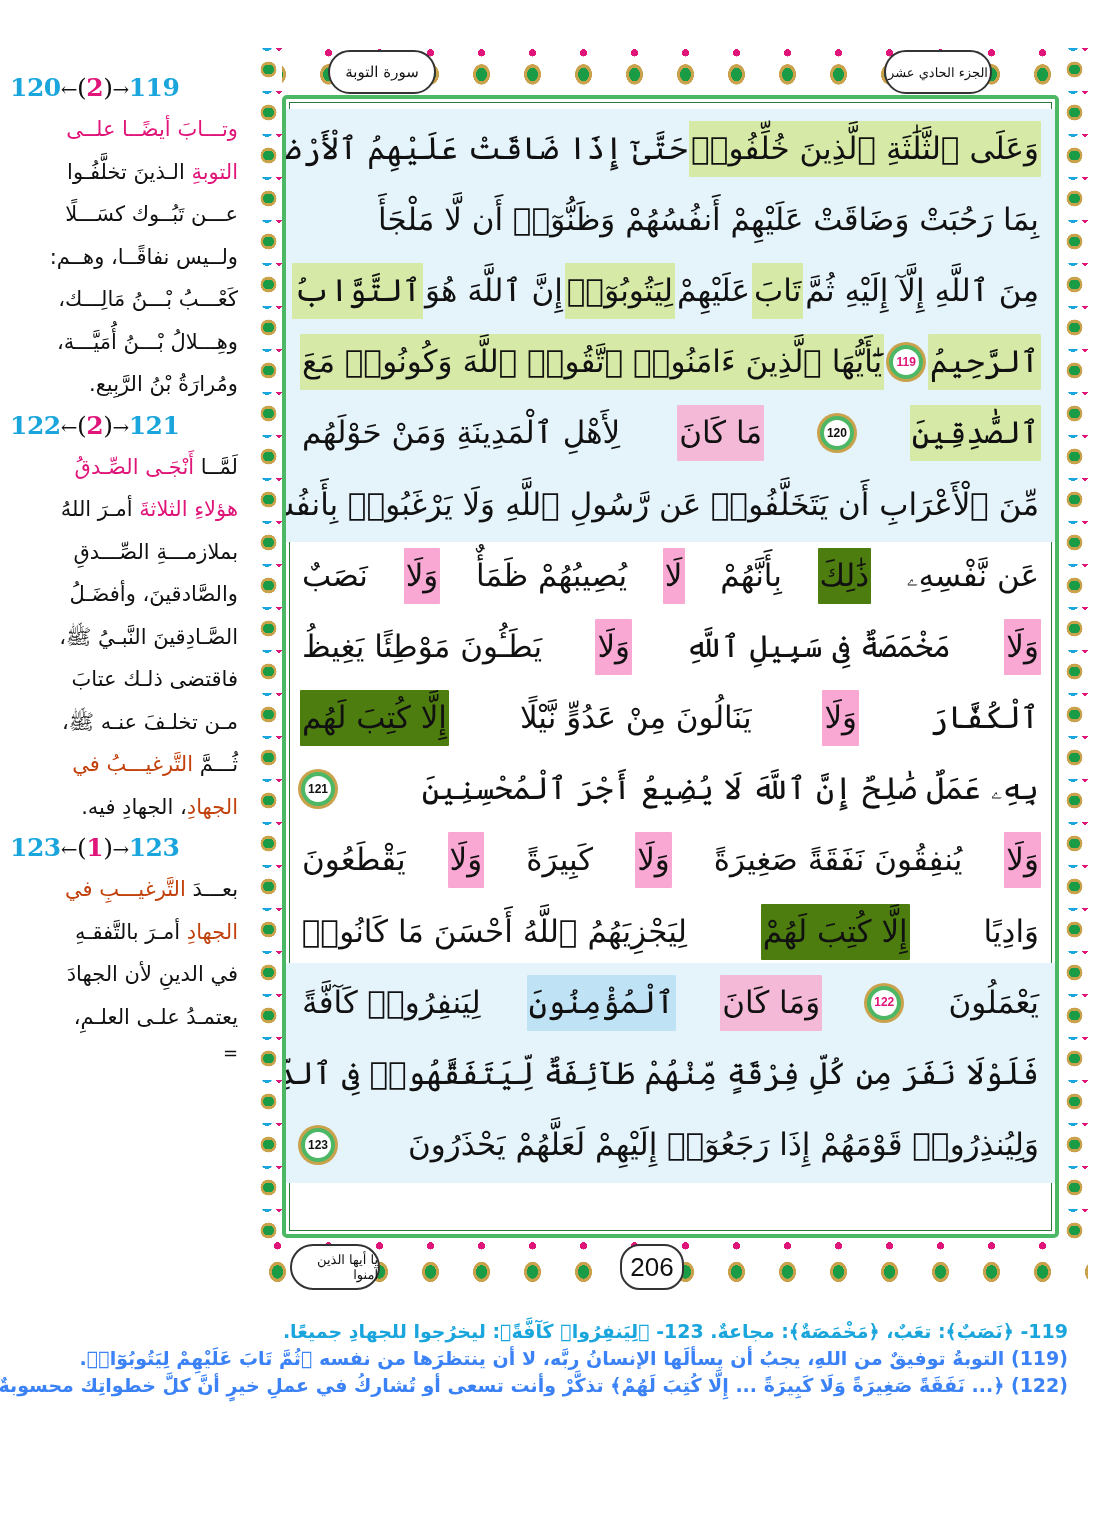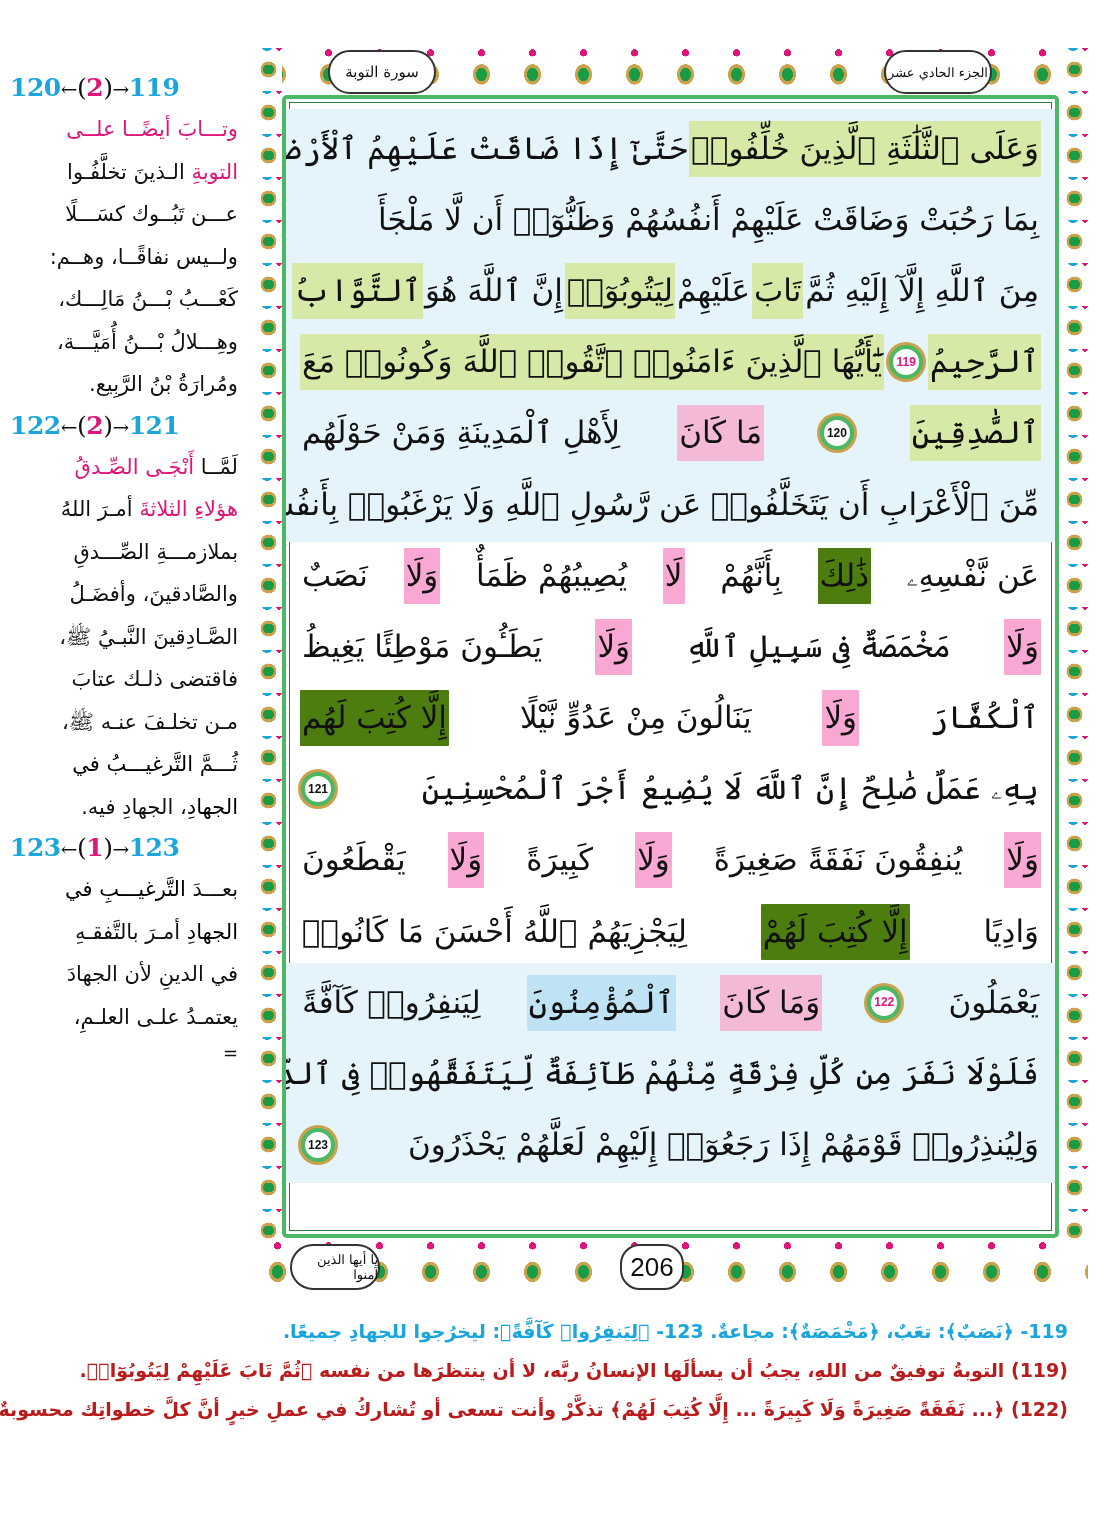--- a/index.html
+++ b/index.html
@@ -7,21 +7,21 @@
   body { position: relative; font-family: "DejaVu Sans", sans-serif; color: #111; }
 
   
   .side { position: absolute; left: 10px; top: 68px; width: 228px; direction: rtl; text-align: right; }
   .side .hdr { direction: ltr; text-align: left; font-family: "DejaVu Serif", serif; font-weight: bold; font-size: 25px; color: #1aa6dc; height: 40px; line-height: 40px; letter-spacing: -0.5px; }
   .side .hdr .mid { color: #e0157a; }
   .side .hdr .par { color: #111; font-weight: normal; }
   .side .hdr .arr { color: #111; font-weight: normal; font-size: 20px; }
   .side .ln { font-size: 21px; line-height: 42.5px; height: 42.5px; white-space: nowrap; font-family: "DejaVu Sans", sans-serif; }
   .side .mag { color: #e0157a; }
-  .side .blu { color: #000000; }
+  .side .blu { color: #c2410c; }
   .side .eq { direction: ltr; text-align: right; font-size: 18px; line-height: 30px; }
 
   
   .frame { position: absolute; left: 252px; top: 48px; width: 836px; height: 1250px; }
   .orn { position: absolute; background-color: #f6e9c8; }
   .orn.top    { left: 0; top: 0; width: 836px; height: 48px; }
   .orn.bottom { left: 0; bottom: 0; width: 836px; height: 58px; }
   .orn.left   { left: 0; top: 0; width: 30px; height: 1250px; }
   .orn.right  { right: 0; top: 0; width: 30px; height: 1250px; }
   .orn.top, .orn.bottom {
@@ -67,21 +67,21 @@
   .hl-blue { background: #bfe3f5; }
   .ayah { display: inline-flex; align-items: center; justify-content: center; width: 36px; height: 44px; position: relative; direction: ltr; }
   .ayah .ring { width: 34px; height: 34px; border-radius: 50%; border: 4px solid #4cb865; background: #fff; display: flex; align-items: center; justify-content: center; font-family: "Liberation Sans", sans-serif; font-weight: bold; font-size: 12px; box-shadow: 0 0 0 3px #c9a24b; }
   .ayah .ring.mag { color: #e0157a; }
   .ayah .ring.blk { color: #111; }
 
   
   .notes { position: absolute; left: 30px; right: 28px; top: 1318px; direction: rtl; text-align: right; }
   .note { font-family: "DejaVu Sans", sans-serif; font-weight: bold; font-size: 19px; line-height: 27px; white-space: nowrap; }
   .note.blue { color: #1aa6dc; }
-  .note.pink { color: #b91c1c; margin-top: 12px; }
+  .note.pink { color: #3b82f6; }
 </style>
 </head>
 <body>
 
 <aside class="side" id="side">
     <div class="hdr"><span>120</span><span class="arr">←</span><span class="par">(</span><span class="mid">2</span><span class="par">)</span><span class="arr">→</span><span>119</span></div>
     <div class="ln"><span class="mag">وتـــابَ أيضًــا علــى</span></div>
     <div class="ln"><span class="mag">التوبةِ</span><span> الـذينَ تخلَّفُـوا</span></div>
     <div class="ln"><span>عـــن تَبُــوك كسَـــلًا</span></div>
     <div class="ln"><span>ولــيس نفاقًــا، وهــم:</span></div>

